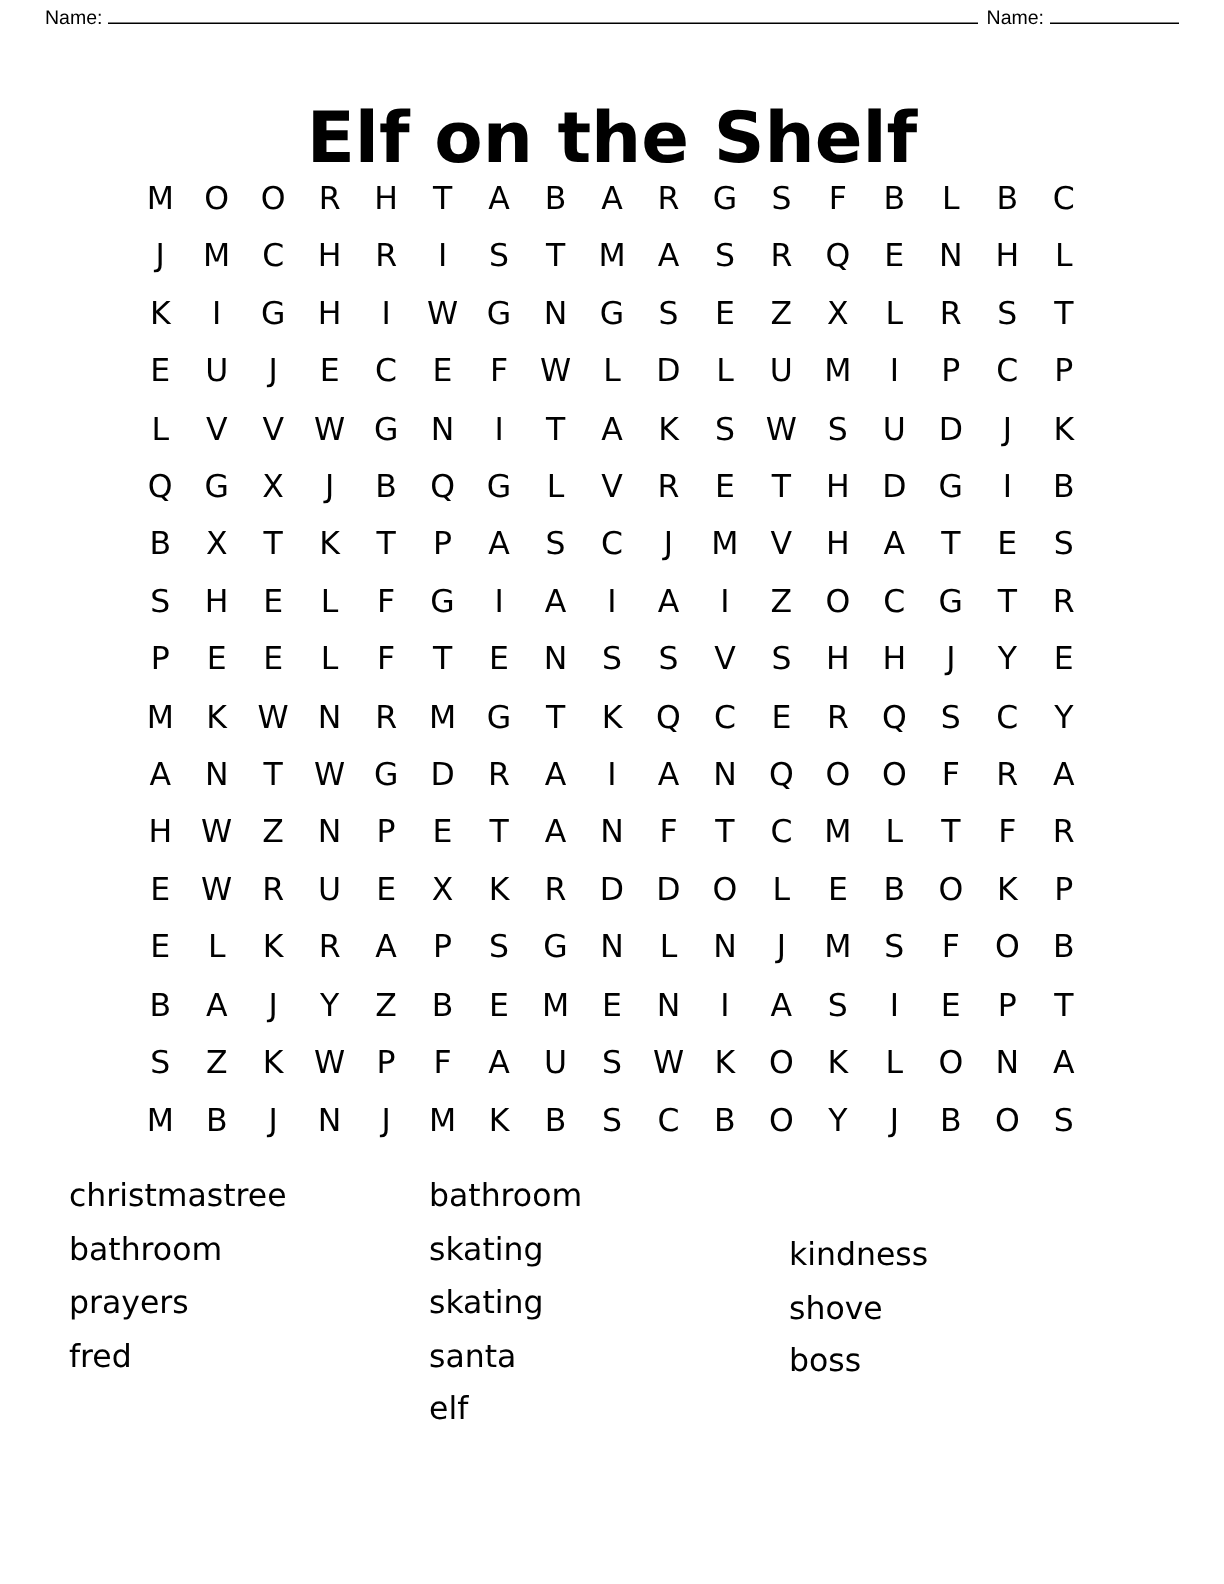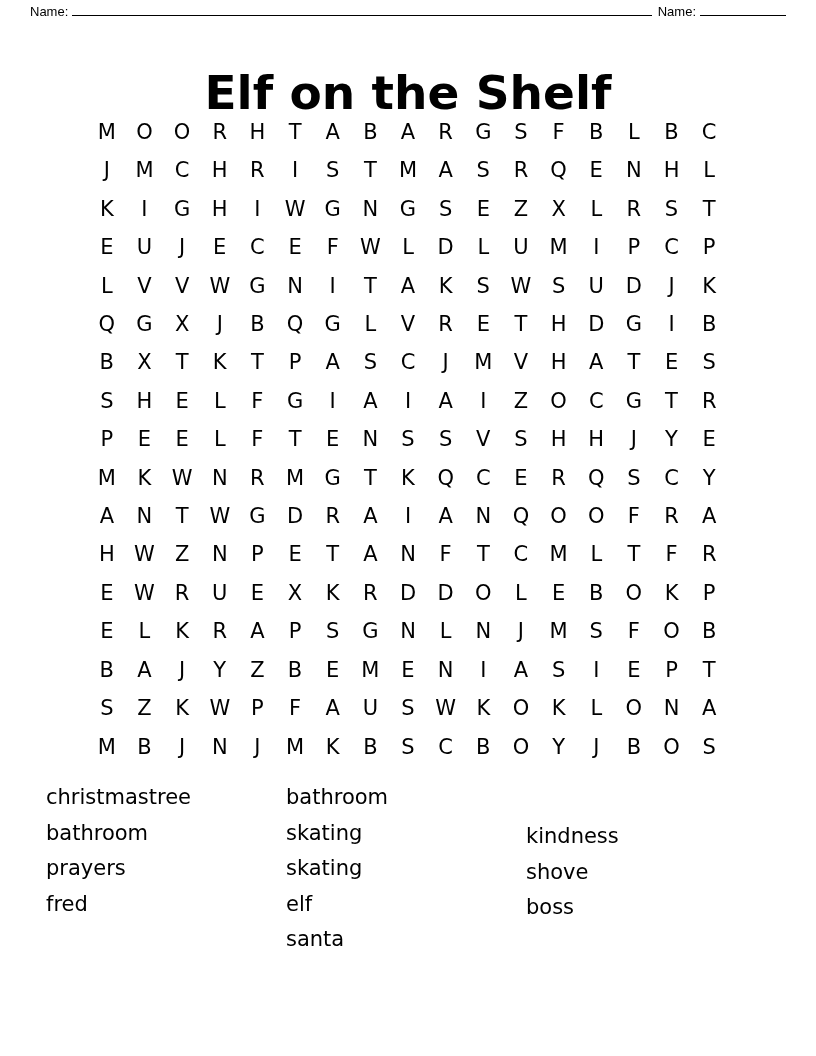--- a/index.html
+++ b/index.html
@@ -416,22 +416,22 @@
     <div class="word-col c1">
         <div class="word">christmastree</div>
         <div class="word">bathroom</div>
         <div class="word">prayers</div>
         <div class="word">fred</div>
       </div>
     <div class="word-col c2">
         <div class="word">bathroom</div>
         <div class="word">skating</div>
         <div class="word">skating</div>
+        <div class="word">santa</div>
         <div class="word">elf</div>
-        <div class="word">santa</div>
       </div>
     <div class="word-col c3">
         <div class="word">kindness</div>
         <div class="word">shove</div>
         <div class="word">boss</div>
       </div>
   </div>
 
 </div>
 

